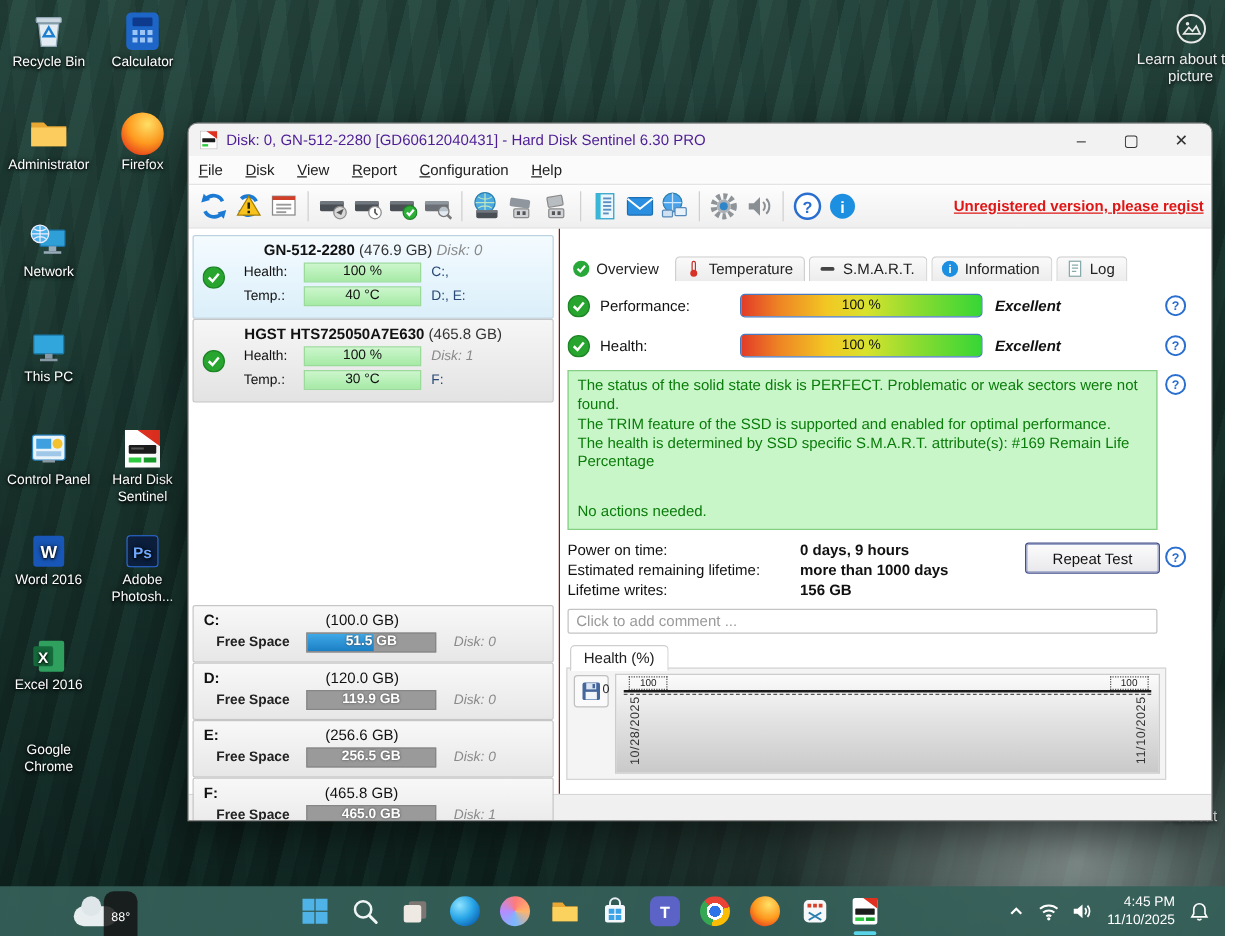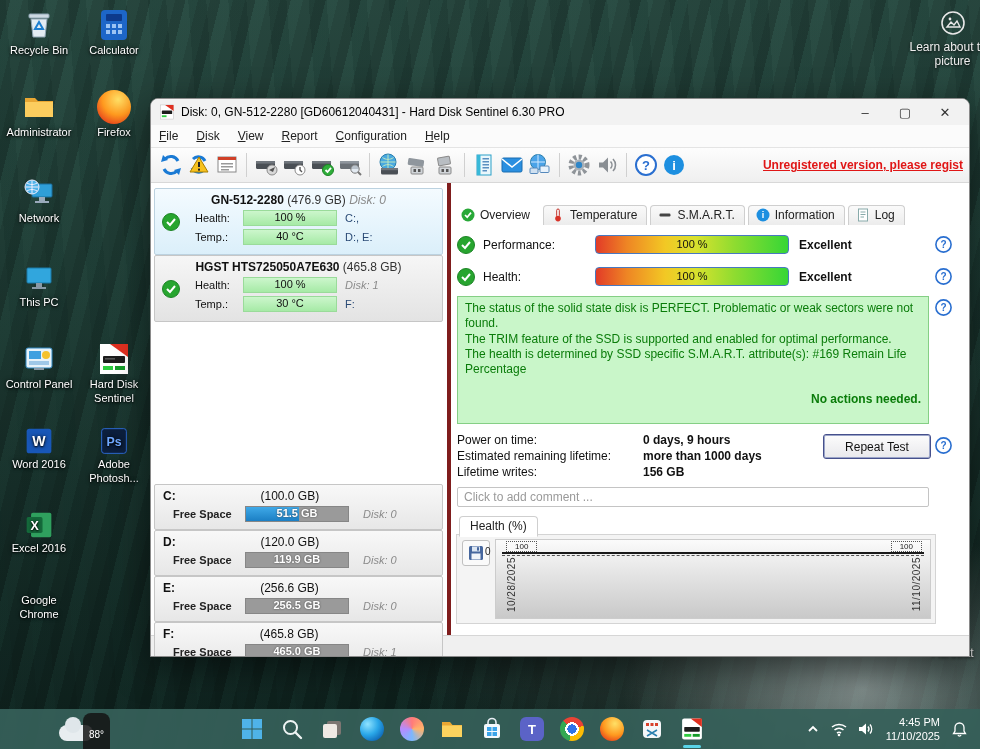--- a/index.html
+++ b/index.html
@@ -17,34 +17,34 @@
   .dicon .ic{width:34px;height:34px;margin:0 auto 2px;display:block;}
   .dicon .ic.sm{width:30px;height:30px;}
   .cssicon{border-radius:50%;}
   .chrome-ball{width:32px;height:32px;margin:1px auto 3px;border-radius:50%;
     background:radial-gradient(circle at 50% 50%, #2f73e8 0 27%, #fff 27% 39%, rgba(0,0,0,0) 39%),
     conic-gradient(from -45deg,#ea4335 0 33%,#fbbc05 33% 66%,#34a853 66% 100%);}
   
   .win{position:absolute;left:150px;top:98px;width:818px;height:557px;background:#fff;border:1px solid #8a8a8a;
     border-radius:8px 8px 0 0;box-shadow:0 10px 34px rgba(0,0,0,.5);display:flex;flex-direction:column;overflow:hidden;}
   .titlebar{height:26px;background:#f2f2f2;display:flex;align-items:center;padding:0 4px 0 8px;flex:none;}
-  .titlebar .t{font-size:12px;color:#000000;margin-left:6px;white-space:nowrap;}
+  .titlebar .t{font-size:12px;color:#4c1d95;margin-left:6px;white-space:nowrap;}
   .wbtns{margin-left:auto;display:flex;}
   .wbtn{width:40px;height:24px;display:flex;align-items:center;justify-content:center;font-size:13px;color:#333;}
   .menubar{height:22px;background:#fbfbfb;border-bottom:1px solid #e4e4e4;display:flex;align-items:center;padding-left:8px;flex:none;}
   .menubar span{font-size:12px;color:#222;margin-right:18px;}
   .menubar span::first-letter{text-decoration:underline;}
   .toolbar{height:34px;background:linear-gradient(#fdfdfd,#efefef);border-bottom:1px solid #d8d8d8;display:flex;align-items:center;padding:0 6px;flex:none;}
   .tbi{width:28px;height:28px;display:flex;align-items:center;justify-content:center;flex:none;}
   .tbi svg{width:24px;height:24px;}
   .tsep{width:1px;height:24px;background:#d0d0d0;margin:0 5px;flex:none;}
   .unreg{margin-left:auto;font-size:12px;font-weight:bold;color:#e01616;text-decoration:underline;white-space:nowrap;overflow:hidden;}
   .main{flex:1;display:flex;min-height:0;background:#fff;}
   
-  .lpanel{width:296px;border-right:4px solid #7f1d1d;background:#fff;position:relative;flex:none;}
+  .lpanel{width:296px;border-right:1px solid #7f1d1d;background:#fff;position:relative;flex:none;}
   .diskitem{position:absolute;left:3px;right:4px;height:65px;border:1px solid #bcd2e0;border-radius:2px;}
   .diskitem.blue{background:linear-gradient(180deg,#f4fbff,#dbeffa);}
   .diskitem.gray{background:linear-gradient(180deg,#f6f6f6,#e3e3e3);border-color:#c6c6c6;}
   .ditt{font-size:12px;text-align:center;margin-top:4px;white-space:nowrap;}
   .ditt b{color:#111;}
   .ditt .sz{color:#333;}
   .ditt .dno{color:#8a8a8a;font-style:italic;}
   .drow{display:flex;align-items:center;font-size:11px;margin:3px 0 0 40px;}
   .drow .lab{width:48px;color:#111;}
   .drow .gbar{width:92px;height:14px;background:linear-gradient(180deg,#ccf6cc,#a6eaa6);border:1px solid #9adb9a;
@@ -69,25 +69,25 @@
   .tabsMain{position:absolute;left:2px;top:22px;display:flex;align-items:flex-end;font-size:12px;color:#222;}
   .tab{display:flex;align-items:center;padding:2px 9px 3px 7px;border:1px solid #cfcfcf;border-bottom:none;border-radius:4px 4px 0 0;
     background:linear-gradient(#fafafa,#ececec);margin-right:3px;white-space:nowrap;}
   .tab.sel{background:#fff;border-color:transparent;}
   .tab svg{width:14px;height:14px;margin-right:5px;}
   .mrow{position:absolute;display:flex;align-items:center;font-size:12px;color:#111;}
   .mrow .lab{width:112px;}
   .pbar{position:relative;width:192px;height:17px;border:1px solid #4878c0;border-radius:4px;margin-right:10px;
     background:linear-gradient(90deg,#e23b28 0%,#ee8524 16%,#f2c824 36%,#d8e22e 52%,#8fdc30 72%,#36d636 100%);}
   .pbar span{position:absolute;inset:0;text-align:center;font-size:11px;line-height:16px;color:#111;}
-  .rating{font-weight:bold;font-size:12px;color:#111;}
+  .rating{font-weight:bold;font-size:12px;color:#111;font-style:italic;}
   .helpq{position:absolute;width:17px;height:17px;}
   .statusbox{position:absolute;left:6px;top:113px;width:472px;height:128px;background:#c9f6c9;border:1px solid #85cf85;
     color:#0a7c0a;font-size:12px;line-height:1.28;padding:4px 7px;box-sizing:border-box;}
-  .statusbox .na{font-weight:bold;margin-top:14px;text-align:right;}
+  .statusbox .na{font-weight:normal;margin-top:24px;}
   .inforow{position:absolute;display:flex;font-size:12px;color:#111;}
   .inforow .lab{width:186px;}
   .inforow .val{font-weight:bold;}
   .repeatbtn{position:absolute;left:372px;top:251px;width:106px;height:23px;background:linear-gradient(#fcfcfc,#e8e8ec);
     border:1px solid #46508c;box-shadow:0 0 0 1px #9aa4c8 inset;border-radius:3px;font-size:12px;color:#111;
     display:flex;align-items:center;justify-content:center;}
   .comment{position:absolute;left:6px;top:304px;width:472px;height:20px;border:1px solid #c4c4c4;border-radius:2px;
     font-size:12px;color:#9a9a9a;padding:0 6px;box-sizing:border-box;font-family:"Liberation Sans",sans-serif;background:#fff;}
   .comment::placeholder{color:#9a9a9a;}
   .htab{position:absolute;left:8px;top:333px;padding:2px 10px 3px;border:1px solid #cfcfcf;border-bottom:1px solid #fff;

